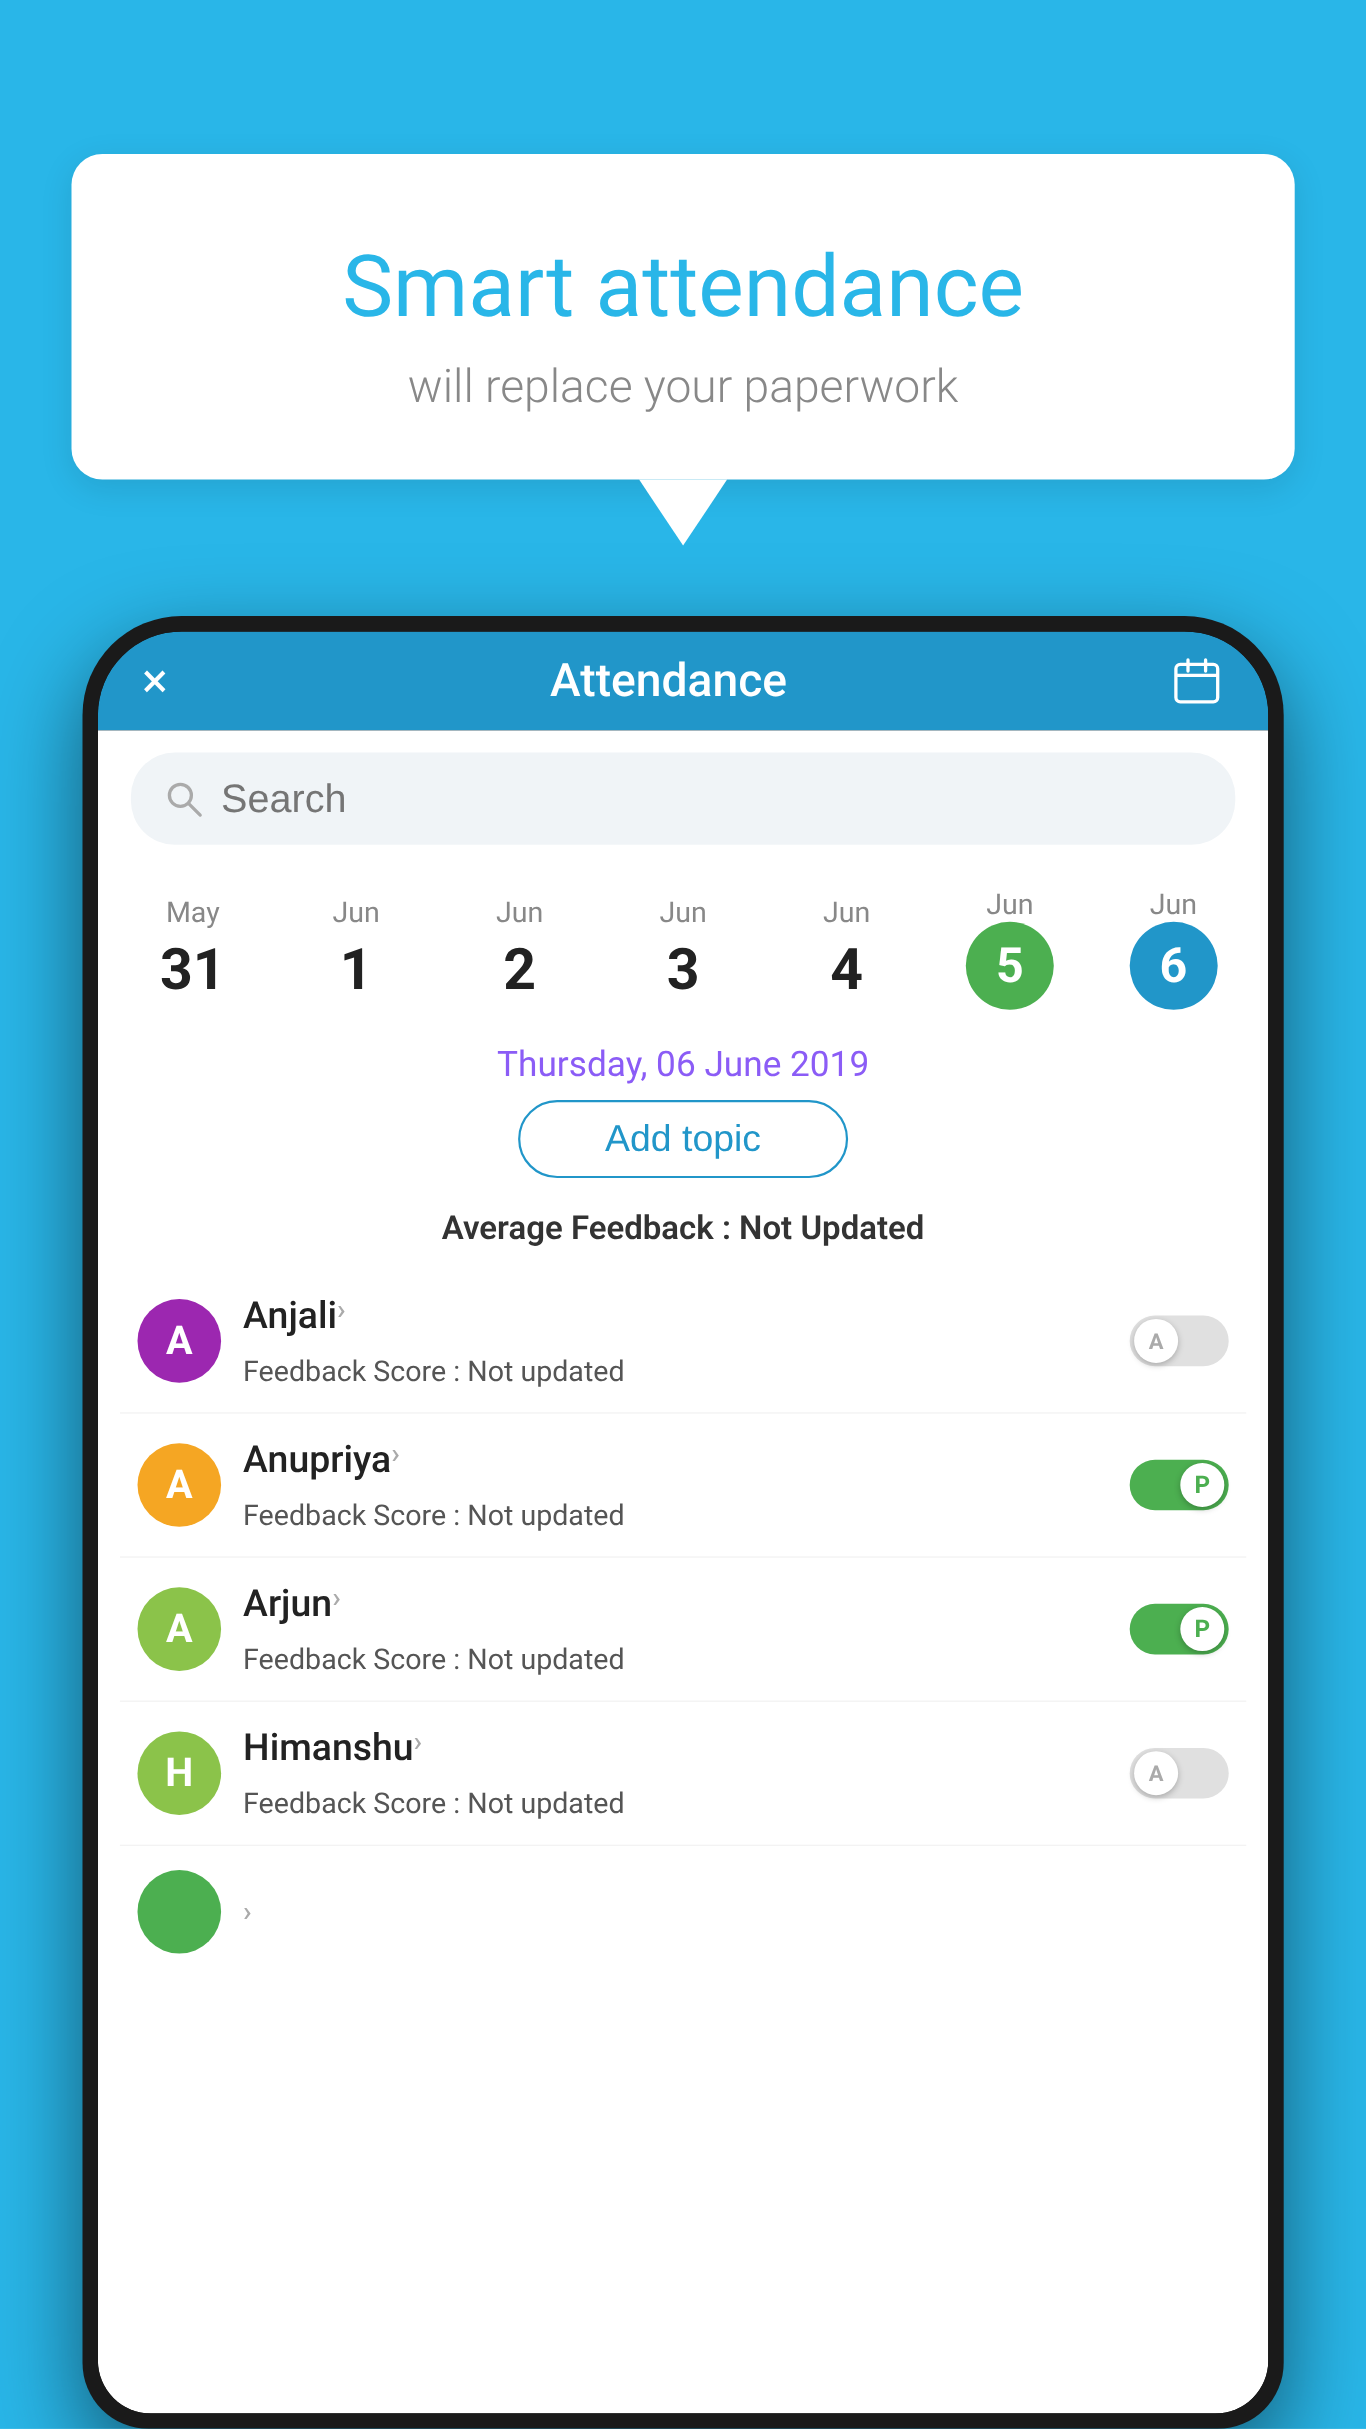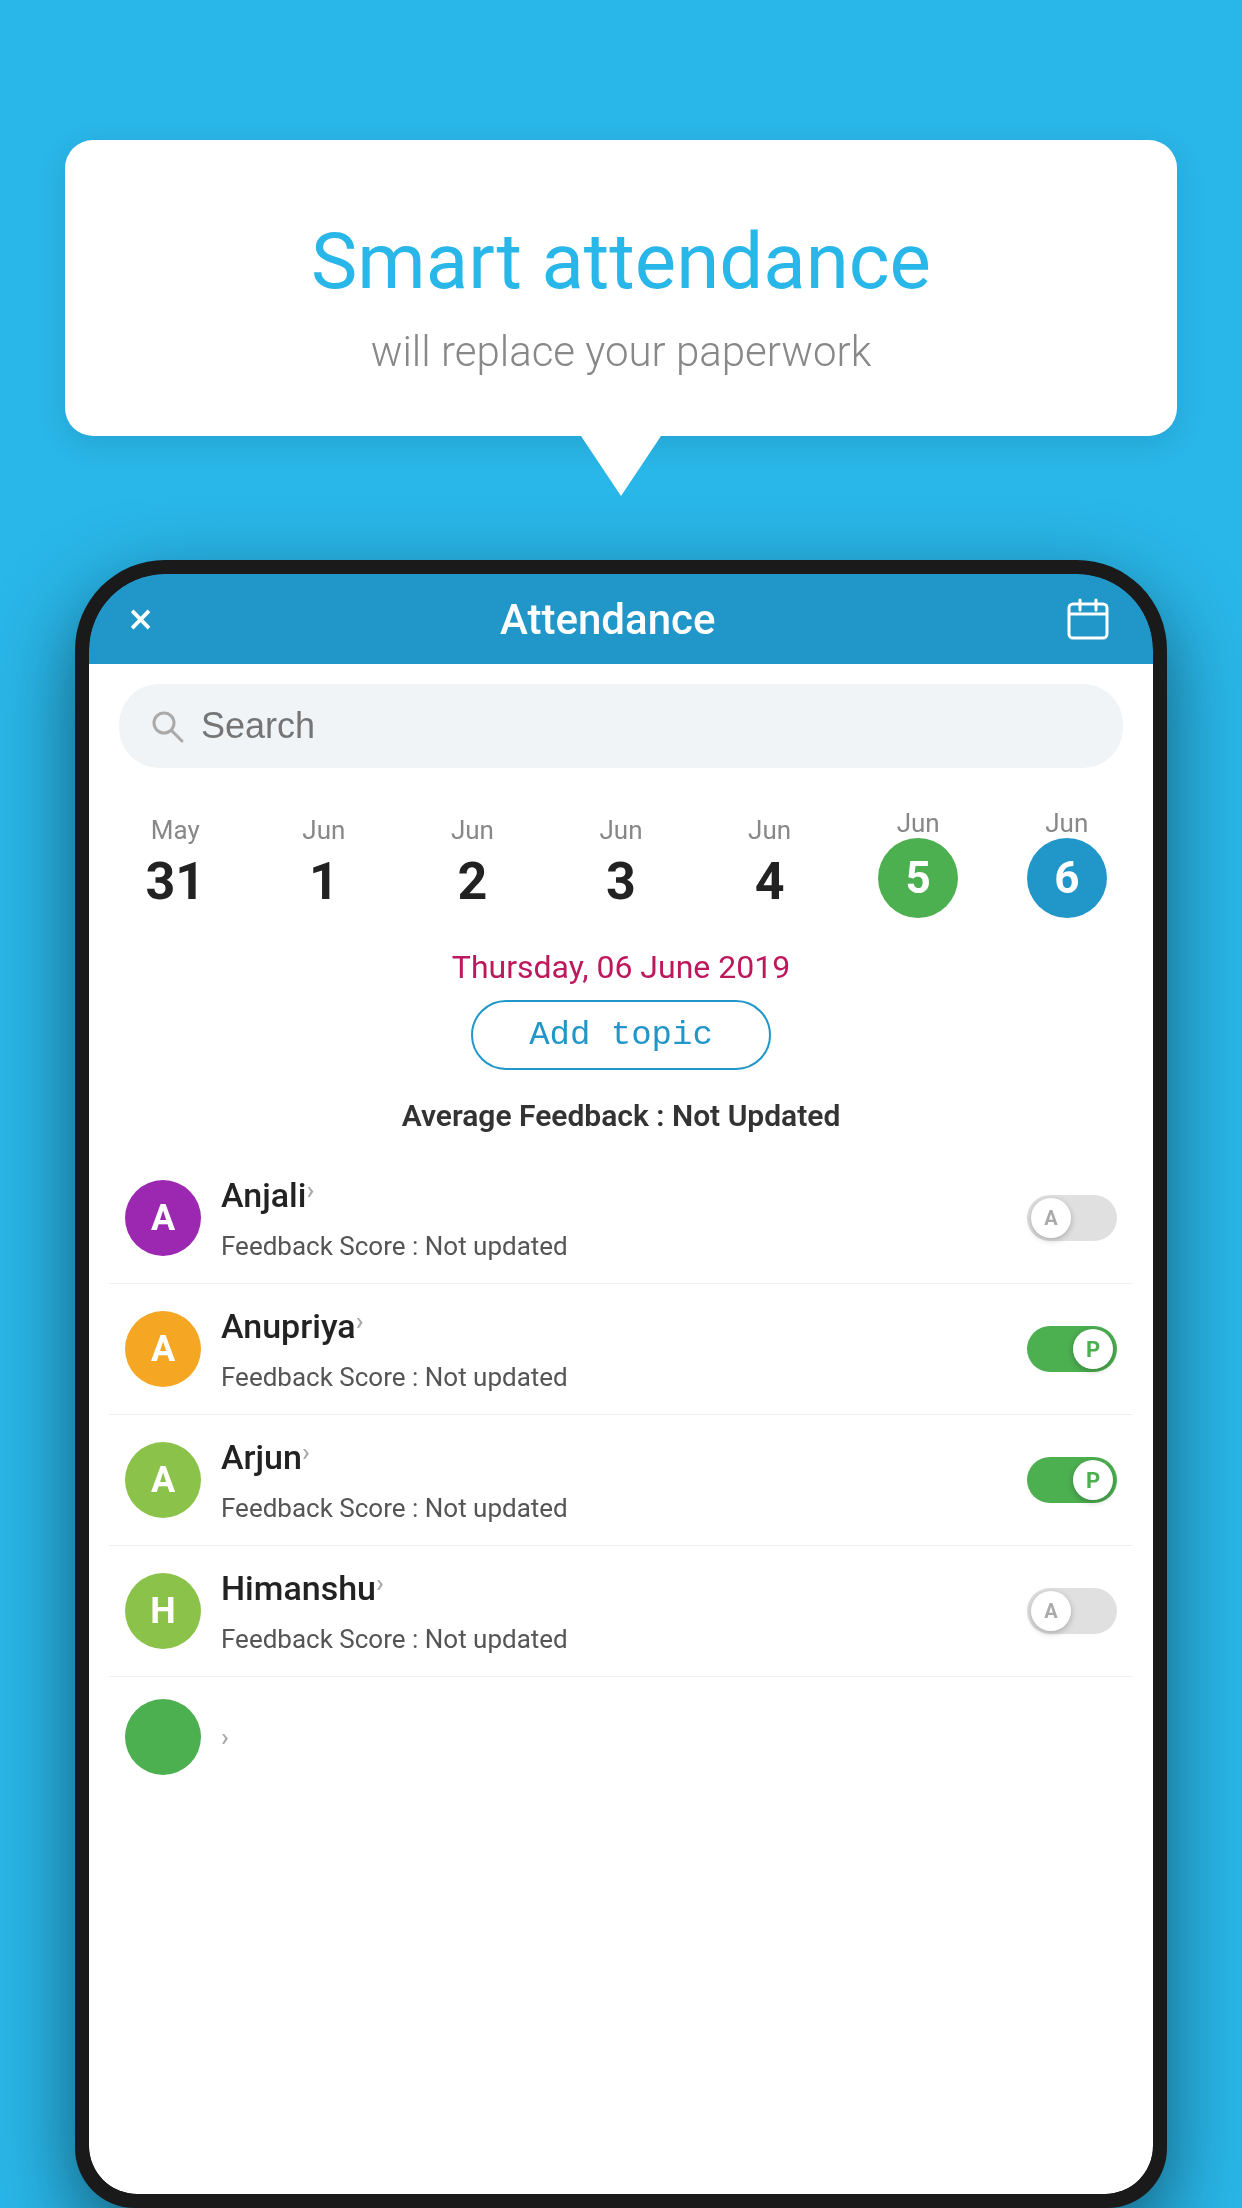--- a/index.html
+++ b/index.html
@@ -215,39 +215,38 @@
       justify-content: center;
       margin: 0 auto;
       font-size: 44px;
       font-weight: 700;
     }
 
     
     .date-display {
       text-align: center;
       font-size: 32px;
-      color: #be185d;
+      color: #8b5cf6;
       padding: 20px 0 14px;
       font-weight: 400;
     }
 
     
     .add-topic-btn {
       display: block;
       margin: 0 auto 20px;
       border: 2px solid #2196c9;
       border-radius: 40px;
       padding: 14px 50px;
       color: #2196c9;
       font-size: 34px;
       background: white;
       cursor: pointer;
       width: 300px;
       text-align: center;
-      font-family: Liberation Mono, monospace;
     }
 
     
     .feedback-summary {
       text-align: center;
       font-size: 30px;
       color: #888;
       padding: 8px 0 20px;
     }
     .feedback-summary span {

